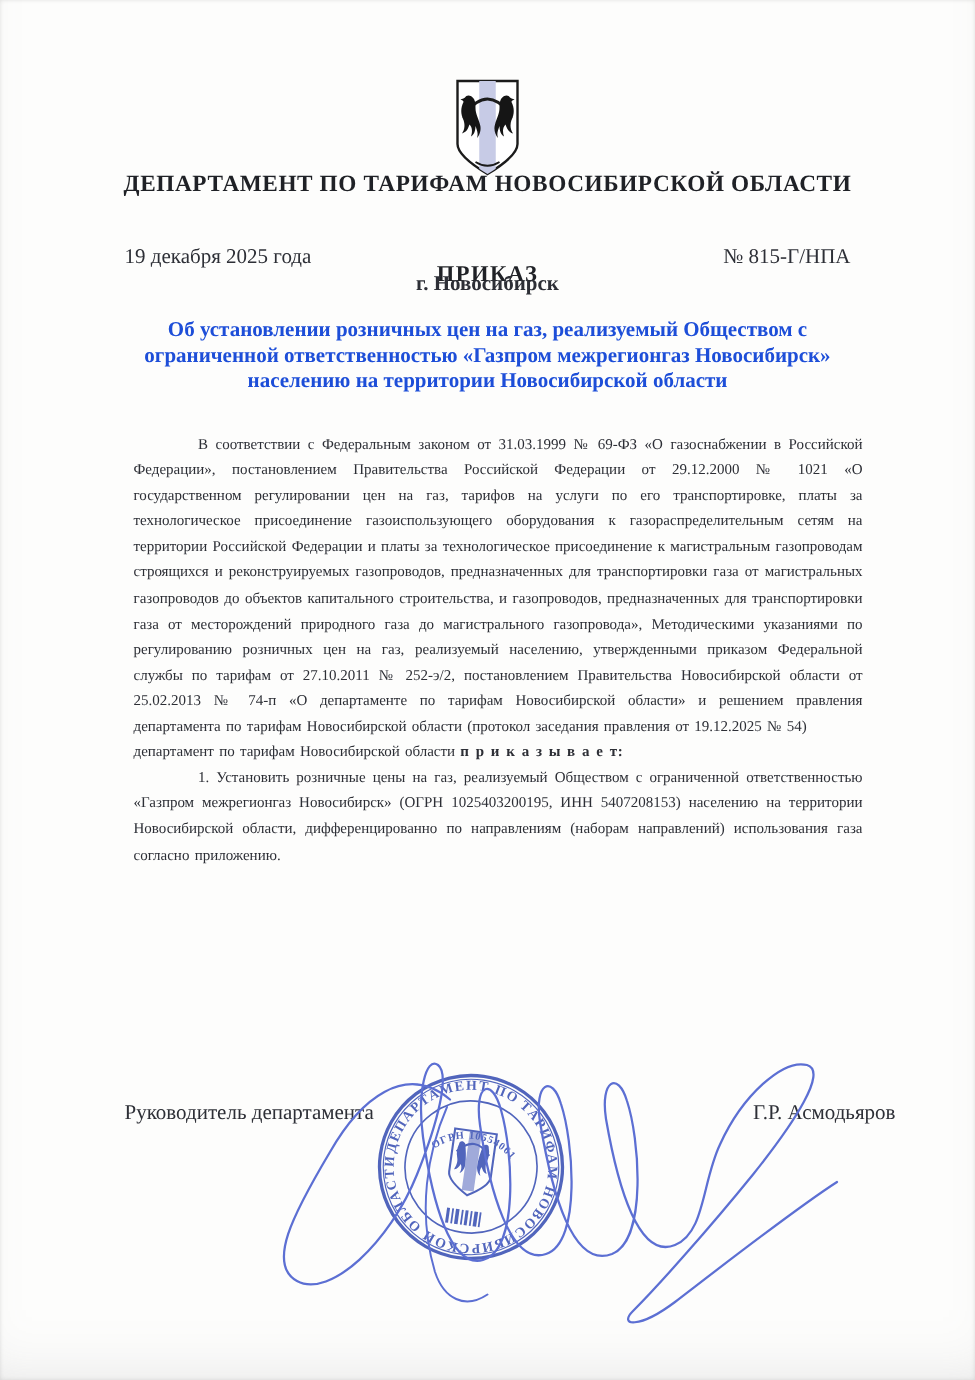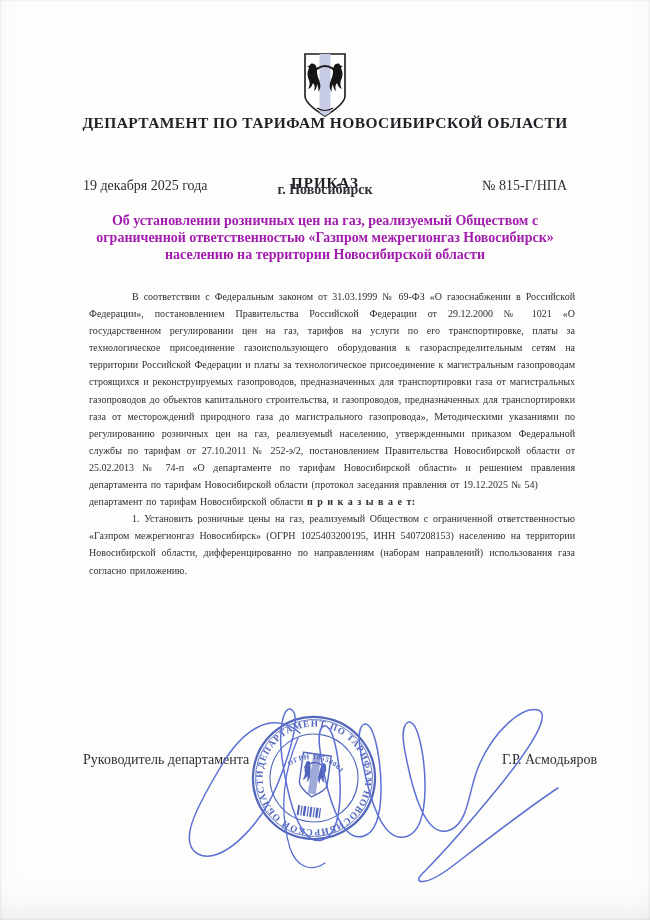--- a/index.html
+++ b/index.html
@@ -14,36 +14,36 @@
   .org-name{
     position:absolute;left:0;top:114px;width:650px;text-align:center;
     font-weight:bold;font-size:15.5px;letter-spacing:.4px;color:#1f2126;
   }
   .doc-type{
     position:absolute;left:0;top:146px;width:650px;text-align:center;
     font-weight:bold;font-size:15px;letter-spacing:1px;color:#1f2126;margin-top:29px;
   }
   .date-row{
     position:absolute;left:83px;top:164px;width:484px;
-    display:flex;justify-content:space-between;font-size:14px;margin-top:14px;
+    display:flex;justify-content:space-between;font-size:14px;
   }
   .city{position:absolute;left:0;top:182px;width:650px;text-align:center;font-size:14px;font-weight:bold;}
   .doc-title{
     position:absolute;left:70px;top:212px;width:510px;text-align:center;
-    font-weight:bold;font-size:14px;line-height:17px;color:#a21caf;
+    font-weight:bold;font-size:14px;line-height:17px;color:#1d4ed8;
   }
   .body-col{
     position:absolute;left:89px;top:288px;width:486px;
     font-size:10px;line-height:17.1px;text-align:justify;word-spacing:1px;
   }
   .para{text-indent:43px;margin:0;}
   .no-indent{text-indent:0;margin:0;}
   .decree-verb{font-weight:bold;letter-spacing:.5px;}
   .sig-row{
-    position:absolute;left:83px;top:752px;width:514px;
+    position:absolute;left:83px;top:735px;width:514px;
     display:flex;justify-content:space-between;font-size:14px;gap:16px;
   }
   .stamp{position:absolute;left:247px;top:711px;opacity:.9;}
   .autograph{position:absolute;left:150px;top:688px;pointer-events:none;}
 </style>
 </head>
 <body>
 
 <div class="page">
 

